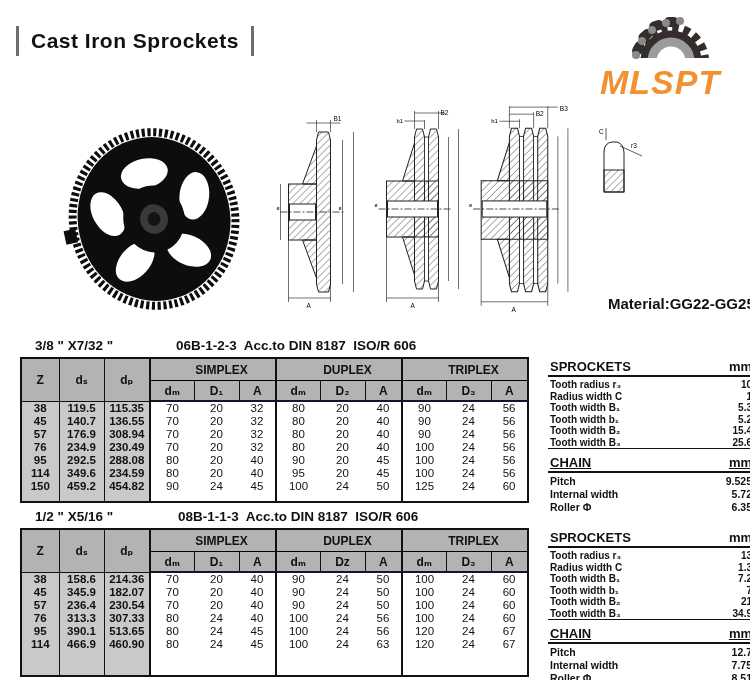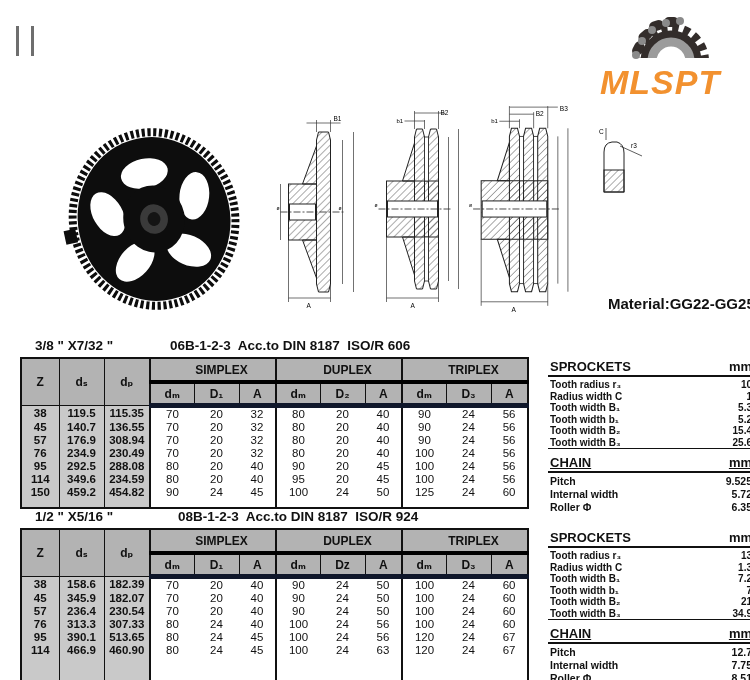--- a/index.html
+++ b/index.html
@@ -20,50 +20,51 @@
   .draw3{position:absolute;left:461px;top:104px;width:116px;height:212px;}
   .detail{position:absolute;left:584px;top:126px;width:64px;height:80px;}
   .material{position:absolute;left:608px;top:295px;font-weight:bold;font-size:15px;white-space:pre;}
   
   .sec-label{position:absolute;font-weight:bold;font-size:13.5px;white-space:pre;}
   
   .main-table{position:absolute;left:20px;width:509px;border-collapse:collapse;table-layout:fixed;
     border:2px solid #111;}
   .main-table th{background:#b3b3b3;border:1px solid #111;font-size:12px;font-weight:bold;padding:0;}
   .main-table thead tr:first-child th{height:21px;}
-  .main-table thead tr:last-child th{height:19px;border-bottom:5px solid #0f172a;}
+  .main-table thead tr:last-child th{height:19px;border-bottom:2px solid #0f172a;}
   .main-table td{padding:0;text-align:center;font-size:11.5px;height:13px;line-height:13px;}
   .main-table tbody td:nth-child(1),
   .main-table tbody td:nth-child(2),
   .main-table tbody td:nth-child(3){background:#c9c9c9;font-weight:bold;}
   .main-table tbody td:nth-child(1),
   .main-table tbody td:nth-child(2){border-right:1px solid #111;}
   .main-table tbody td:nth-child(3),
   .main-table tbody td:nth-child(6),
   .main-table tbody td:nth-child(9){border-right:2px solid #111;}
-  .main-table th.grp{border-bottom:4px solid #000000;padding-left:17px;}
+  .main-table th.grp{border-bottom:1px solid #000000;padding-left:17px;}
   .main-table th.zcol{border-right:1px solid #111;}
   .main-table th.sep{border-right:2px solid #111;}
   #table1 .spacer td{height:8px;}
   #table2 .spacer td{height:24px;}
   
   .side{position:absolute;left:548px;width:206px;}
   .side-header{display:flex;justify-content:space-between;align-items:flex-end;
     font-weight:bold;font-size:13px;line-height:15px;border-bottom:2px solid #111;padding:0 2px 1px 2px;}
   .side-header.chain-h{border-top:1.5px solid #111;padding-top:6px;text-decoration:underline;}
   .spec-list{padding:2px 2px 0 2px;}
   .spec-row{display:flex;justify-content:space-between;font-size:10px;font-weight:bold;line-height:11.5px;}
   .chain-list .spec-row{font-size:10.5px;line-height:13px;}
   svg text{font-family:"Liberation Sans","DejaVu Sans",sans-serif;}
 </style>
 </head>
 <body>
 
 <div class="title-row">
   <div class="title-bar"></div>
+  <div class="page-title">Cast Iron Sprockets</div>
   <div class="title-bar"></div>
 </div>
 
 <svg class="logo" viewBox="0 0 158 92">
   <defs>
       <clipPath id="lc">
         <rect x="0" y="0" width="158" height="50"></rect>
       </clipPath>
     </defs>
   <g clip-path="url(#lc)">
@@ -218,21 +219,21 @@
   <rect x="20" y="44" width="20" height="22" fill="url(#h4)" stroke="#222" stroke-width="1"></rect>
   <line x1="22" y1="14" x2="22" y2="2" stroke="#333" stroke-width=".8"></line>
   <line x1="36" y1="20" x2="58" y2="30" stroke="#333" stroke-width=".8"></line>
   <text x="15" y="8" font-size="6.5">C</text>
   <text x="47" y="22" font-size="6.5">r3</text>
 </svg>
 
 <div class="material">Material:GG22-GG25</div>
 
 <div class="sec-label" style="left:35px;top:338px;">3/8 " X7/32 "</div>
-<div class="sec-label" style="left:170px;top:338px;">06B-1-2-3  Acc.to DIN 8187  ISO/R 606</div>
+<div class="sec-label" style="left:176px;top:338px;">06B-1-2-3  Acc.to DIN 8187  ISO/R 606</div>
 
 <table id="table1" class="main-table" style="top:357px;">
   <colgroup>
     <col style="width:38px">
       <col style="width:45px">
       <col style="width:46px">
     <col style="width:44px">
       <col style="width:45px">
       <col style="width:37px">
     <col style="width:44px">
@@ -424,21 +425,21 @@
         <span>5.72</span>
       </div>
       <div class="spec-row">
         <span>Roller Φ</span>
         <span>6.35</span>
       </div>
     </div>
 </div>
 
 <div class="sec-label" style="left:35px;top:509px;">1/2 " X5/16 "</div>
-<div class="sec-label" style="left:178px;top:509px;">08B-1-2-3  Acc.to DIN 8187  ISO/R 924</div>
+<div class="sec-label" style="left:178px;top:509px;">08B-1-1-3  Acc.to DIN 8187  ISO/R 606</div>
 
 <table id="table2" class="main-table" style="top:528px;">
   <colgroup>
     <col style="width:38px">
       <col style="width:45px">
       <col style="width:46px">
     <col style="width:44px">
       <col style="width:45px">
       <col style="width:37px">
     <col style="width:44px">
@@ -466,21 +467,21 @@
       <th class="sep">A</th>
       <th>dₘ</th>
       <th>D₃</th>
       <th>A</th>
     </tr>
   </thead>
   <tbody>
       <tr>
         <td>38</td>
         <td>158.6</td>
-        <td>182.39</td>
+        <td>214.36</td>
         <td>70</td>
         <td>20</td>
         <td>40</td>
         <td>90</td>
         <td>24</td>
         <td>50</td>
         <td>100</td>
         <td>24</td>
         <td>60</td>
       </tr>

